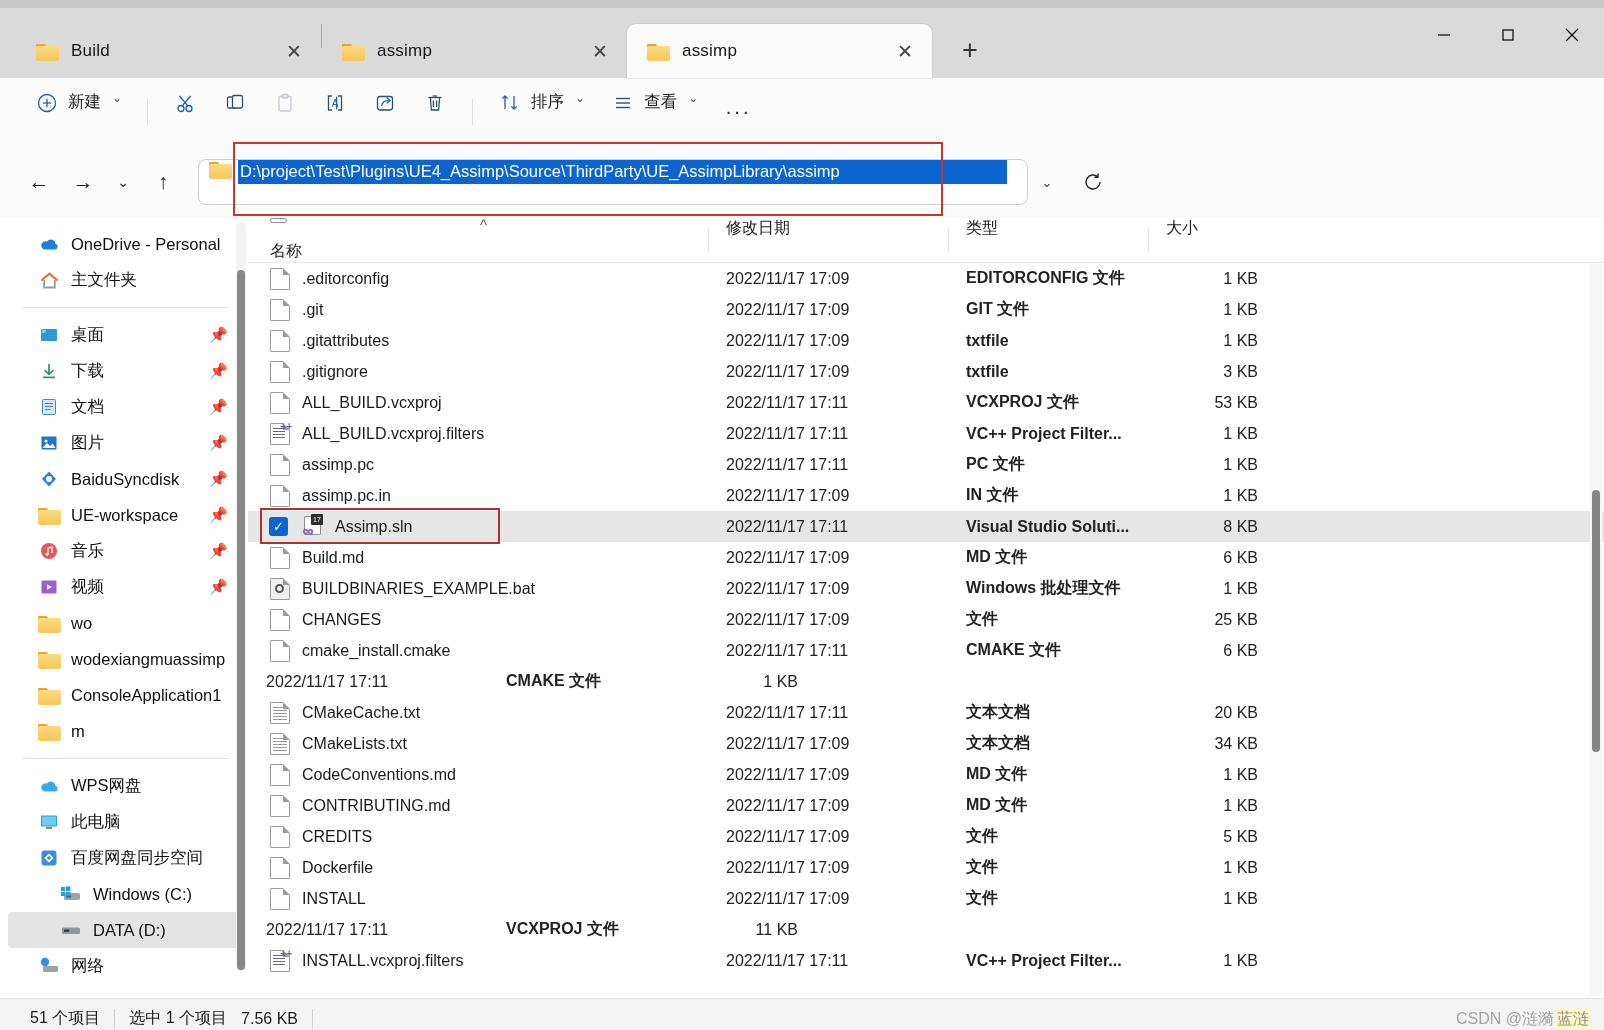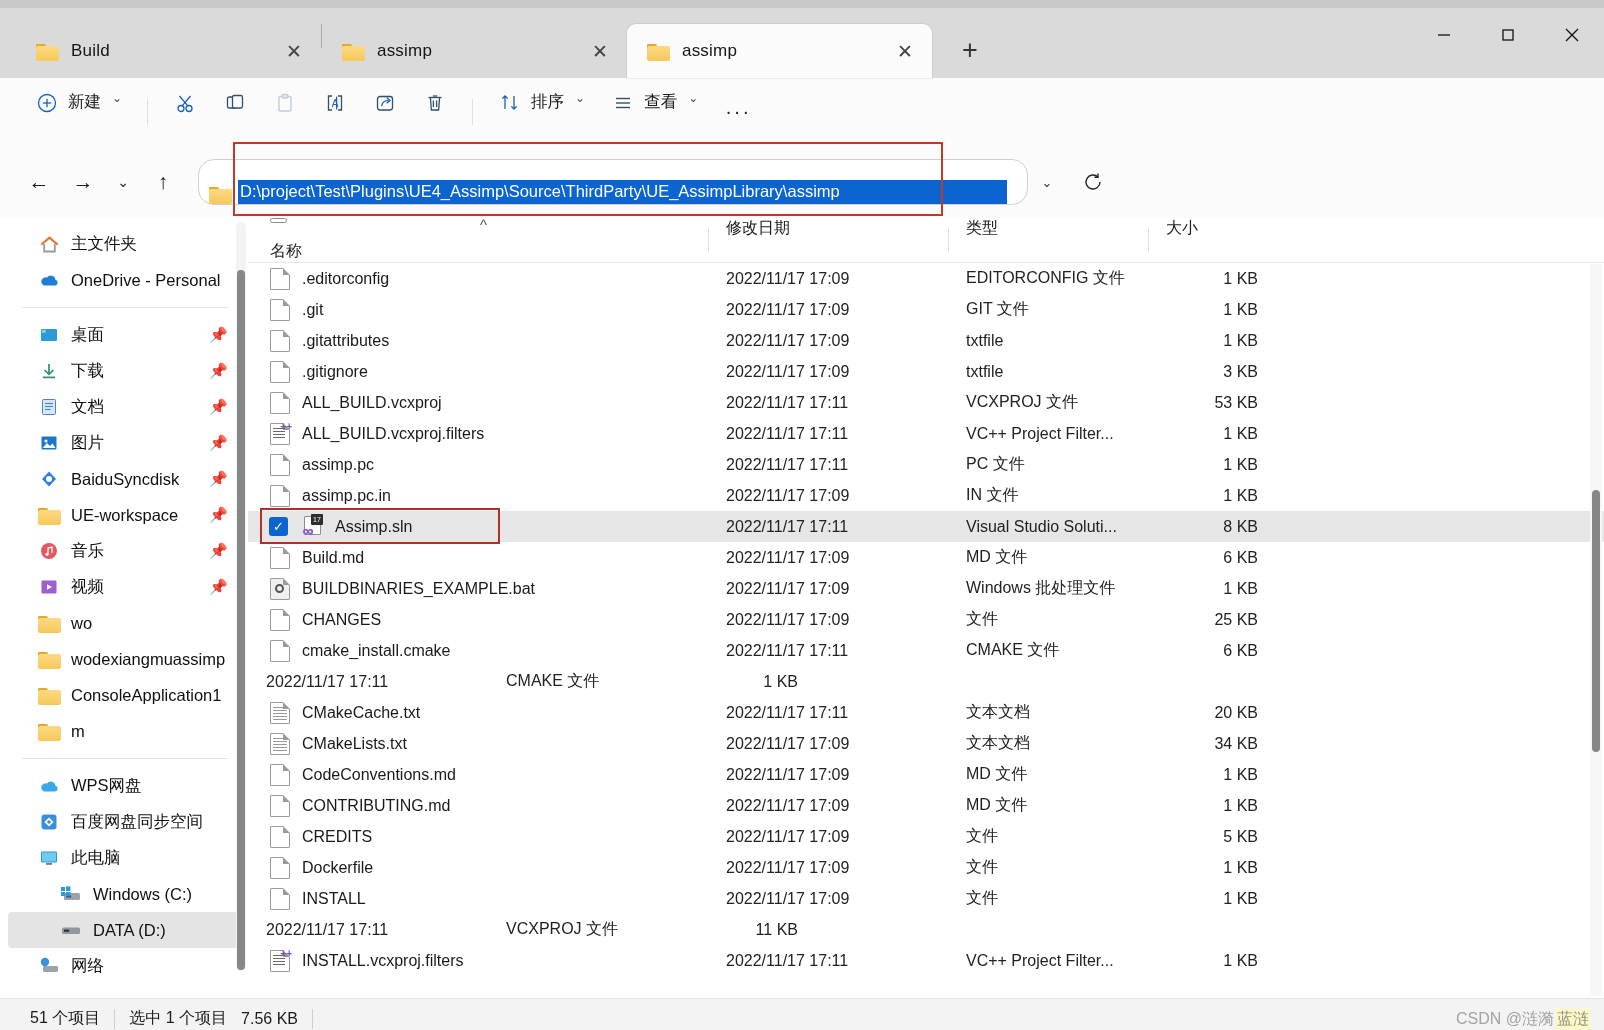--- a/index.html
+++ b/index.html
@@ -90,22 +90,22 @@
   }
   .nav-ico{
     width:42px;height:42px;display:flex;align-items:center;justify-content:center;
     color:#1c1c1c; font-size:21px; border-radius:5px;
   }
   .nav-ico.small{ width:34px; font-size:14px; color:#2b2b2b;}
   .addr-wrap{
     position:relative; margin-left:12px; height:46px; flex:1 1 auto; max-width:830px;
   }
   .addr{
-    height:46px; background:#ffffff; border:1px solid #d0d0d0; border-radius:16px;
-    display:flex; align-items:flex-end; padding:0 20px 0 10px; gap:6px; width:100%;
+    height:46px; background:#ffffff; border:1px solid #d0d0d0; border-radius:8px;
+    display:flex; align-items:flex-start; padding:0 20px 0 10px; gap:6px; width:100%;
   }
   .addr .fi{ flex:0 0 23px; }
   .addr-input{
     flex:1; background:#0b64d0; color:#ffffff; font-size:16.5px;
     padding:2px 2px 3px 2px; white-space:nowrap; overflow:hidden;
     font-family:"Liberation Sans","DejaVu Sans",sans-serif;
   }
   .addr-caret{
     width:34px; height:46px; display:flex; align-items:center; justify-content:center;
     font-size:13px; color:#333;
@@ -181,21 +181,21 @@
   .rows{
     flex:1 1 auto; overflow:hidden; position:relative;
   }
   .row{
     height:31px; display:flex; align-items:center; font-size:16px; color:#1a1a1a;
     position:relative;
   }
   .row.selected{ background:#e6e6e6; }
   .c-name{ flex:0 0 460px; display:flex; align-items:center; gap:12px; padding-left:22px; }
   .c-date{ flex:0 0 240px; padding-left:18px; color:#222; }
-  .c-type{ flex:0 0 200px; padding-left:18px; color:#222; }
+  .c-type{ flex:0 0 200px; padding-left:18px; color:#222;font-weight:bold; }
   .c-size{ flex:0 0 130px; padding-left:18px; text-align:right; color:#222; }
   .c-size span{ display:block; width:92px; text-align:right; }
   .rowcb{
     width:19px;height:19px; flex:0 0 19px; border-radius:3px;
     background:#0b64d0; display:flex;align-items:center;justify-content:center;
     color:#fff; font-size:13px; margin-left:-1px;
   }
 
   
   .fic{ width:20px;height:22px; flex:0 0 20px; position:relative; }
@@ -452,34 +452,34 @@
     <div class="anno-addr"></div>
   </div>
 
   <div class="body">
 
     <div class="sidebar">
 
       <div class="nav-item">
         <span class="ico">
           <svg width="21" height="21" viewBox="0 0 21 21">
+              <path d="M5 15.5 h11.2a2.9 2.9 0 0 0 .2-5.7 4.6 4.6 0 0 0-8.4-2.2A3.6 3.6 0 0 0 5 15.5z" fill="#1e7fd4"></path>
+            </svg>
+        </span>
+        <span class="txt">OneDrive - Personal</span>
+      </div>
+
+      <div class="nav-item">
+        <span class="ico">
+          <svg width="21" height="21" viewBox="0 0 21 21">
               <path d="M3 10 L10.5 3.6 L18 10" fill="none" stroke="#e8712a" stroke-width="2.1" stroke-linecap="round"></path>
               <path d="M5.2 10 V17.5 H15.8 V10" fill="none" stroke="#9a9a9a" stroke-width="1.8"></path>
             </svg>
         </span>
         <span class="txt">主文件夹</span>
-      </div>
-
-      <div class="nav-item">
-        <span class="ico">
-          <svg width="21" height="21" viewBox="0 0 21 21">
-              <path d="M5 15.5 h11.2a2.9 2.9 0 0 0 .2-5.7 4.6 4.6 0 0 0-8.4-2.2A3.6 3.6 0 0 0 5 15.5z" fill="#1e7fd4"></path>
-            </svg>
-        </span>
-        <span class="txt">OneDrive - Personal</span>
       </div>
 
       <div class="sb-div"></div>
 
       <div class="nav-item">
         <span class="ico">
           <svg width="20" height="20" viewBox="0 0 20 20">
               <rect x="2" y="4" width="16" height="12" rx="1" fill="#2c9ad6"></rect>
               <rect x="2.8" y="4.8" width="4" height="3" fill="#7fd3f2"></rect>
             </svg>
@@ -604,37 +604,37 @@
           <svg width="21" height="21" viewBox="0 0 21 21">
               <path d="M5 15.5 h11.2a2.9 2.9 0 0 0 .2-5.7 4.6 4.6 0 0 0-8.4-2.2A3.6 3.6 0 0 0 5 15.5z" fill="#3ba6e8"></path>
             </svg>
         </span>
         <span class="txt">WPS网盘</span>
       </div>
 
       <div class="nav-item">
         <span class="ico">
           <svg width="20" height="20" viewBox="0 0 20 20">
+              <rect x="2" y="3.5" width="16" height="11" rx="1" fill="#2b9ad8"></rect>
+              <rect x="3" y="4.5" width="14" height="9" fill="#6fcbf0"></rect>
+              <rect x="7" y="15" width="6" height="1.8" fill="#777"></rect>
+            </svg>
+        </span>
+        <span class="txt">此电脑</span>
+      </div>
+
+      <div class="nav-item">
+        <span class="ico">
+          <svg width="20" height="20" viewBox="0 0 20 20">
               <rect x="2.5" y="2.5" width="15" height="15" rx="3" fill="#3a8ede"></rect>
               <path d="M10 5.4 L14.6 10 L10 14.6 L5.4 10 Z" fill="#fff"></path>
               <circle cx="10" cy="10" r="1.8" fill="#3a8ede"></circle>
             </svg>
         </span>
         <span class="txt">百度网盘同步空间</span>
-      </div>
-
-      <div class="nav-item">
-        <span class="ico">
-          <svg width="20" height="20" viewBox="0 0 20 20">
-              <rect x="2" y="3.5" width="16" height="11" rx="1" fill="#2b9ad8"></rect>
-              <rect x="3" y="4.5" width="14" height="9" fill="#6fcbf0"></rect>
-              <rect x="7" y="15" width="6" height="1.8" fill="#777"></rect>
-            </svg>
-        </span>
-        <span class="txt">此电脑</span>
       </div>
 
       <div class="nav-item indent">
         <span class="ico">
           <svg width="22" height="20" viewBox="0 0 22 20">
               <rect x="4" y="9" width="16" height="7" rx="1.6" fill="#9aa3ab"></rect>
               <rect x="6" y="11.4" width="5" height="2" fill="#2c3238"></rect>
               <g fill="#2b9ad8">
                 <rect x="1" y="3" width="4" height="4"></rect>
                 <rect x="6" y="2.4" width="4.4" height="4.6"></rect>

